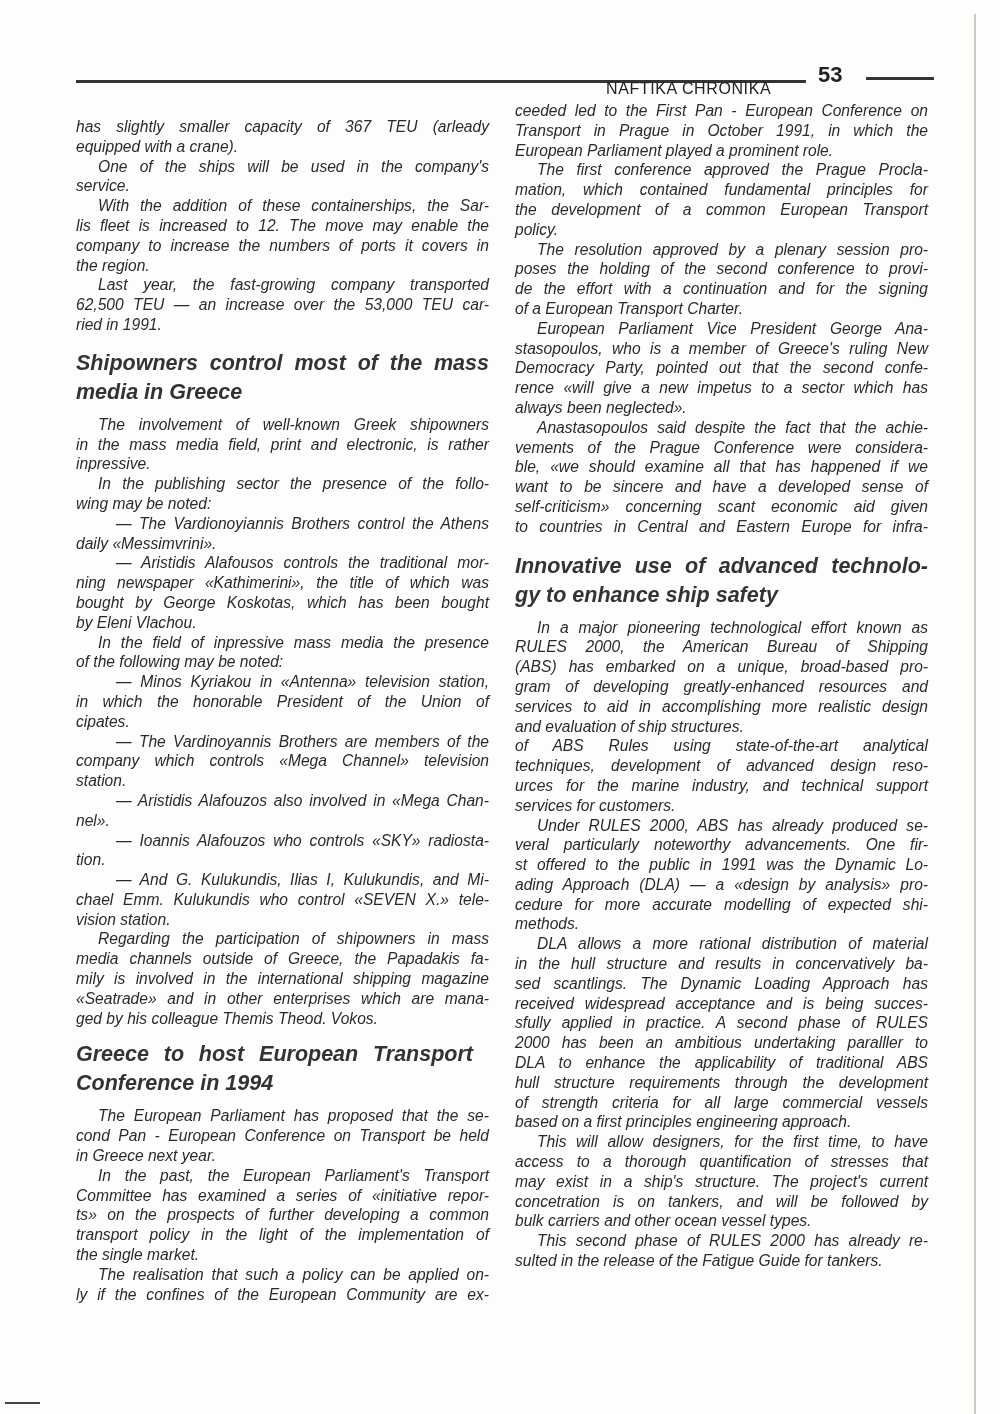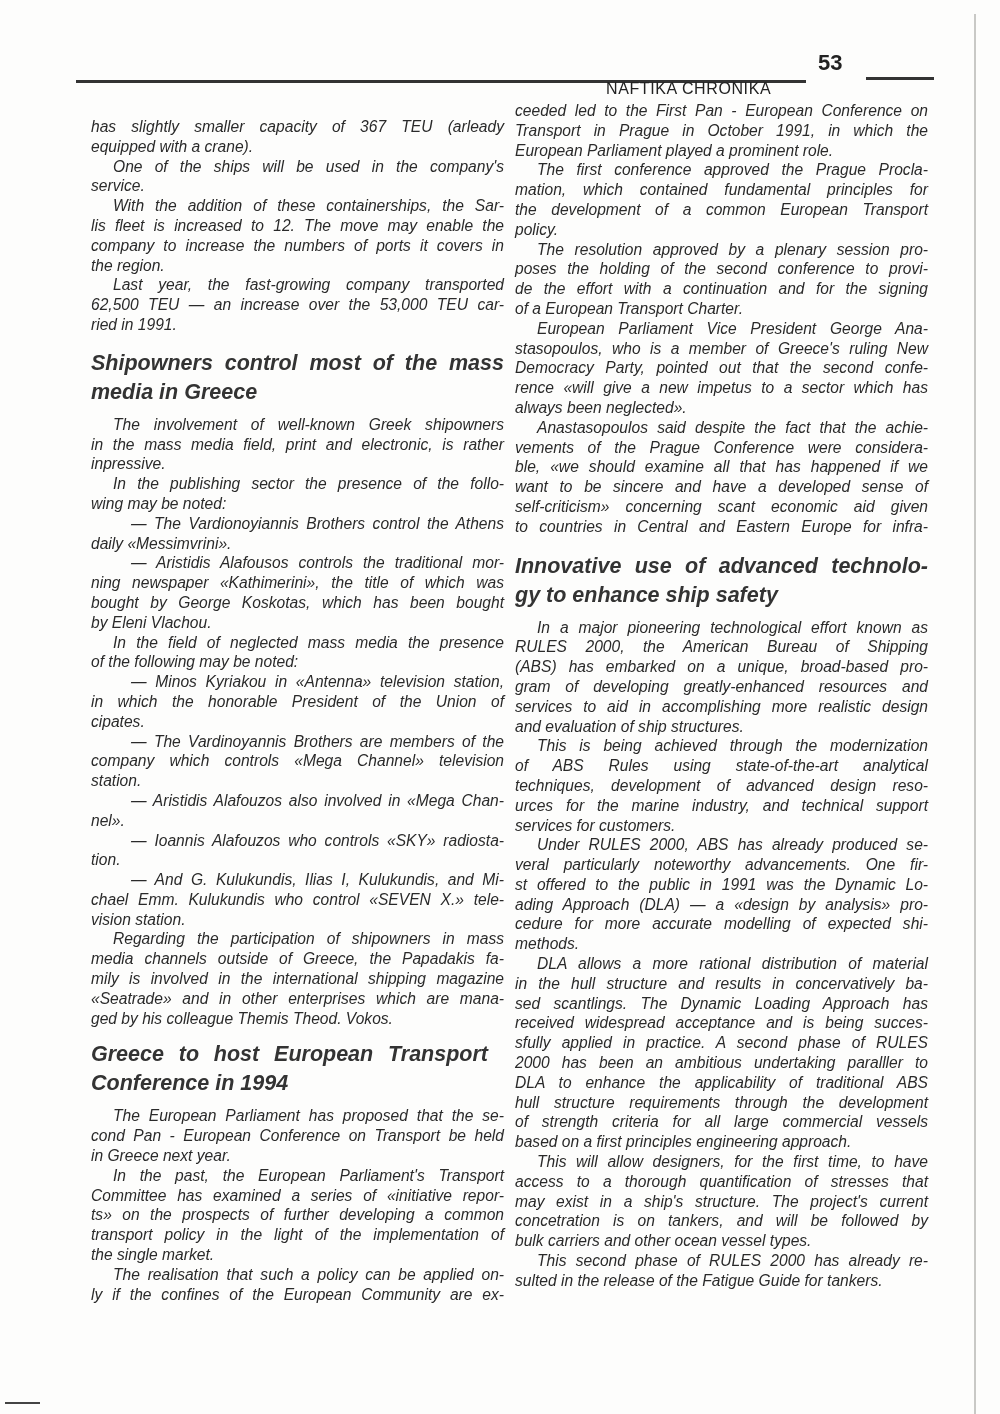--- a/index.html
+++ b/index.html
@@ -1,21 +1,21 @@
 <!DOCTYPE html>
 <html><head>
 <meta charset="utf-8">
 <style>
   html, body { margin:0; padding:0; }
   body { width:1000px; height:1414px; background:#fdfdfc; position:relative; overflow:hidden;
          font-family:"Liberation Sans", sans-serif; color:#2a2a2a; }
   .page-edge { position:absolute; left:974px; top:14px; width:2px; height:1400px; background:#c9c9c6; }
   .rule { position:absolute; height:3px; background:#333; }
   .masthead { position:absolute; left:606px; top:80px; font-size:16px; letter-spacing:0.6px; color:#222; }
-  .pagenum { position:absolute; left:818px; top:50px; font-size:22px; font-weight:bold; color:#222; }
+  .pagenum { position:absolute; left:818px; top:62px; font-size:22px; font-weight:bold; color:#222; }
   .col { position:absolute; width:413px; }
   .ln { display:block; height:19.8px; line-height:19.8px; font-size:15.6px; font-style:italic;
         white-space:nowrap; text-align:justify; text-align-last:justify; overflow:visible; }
   .ln.last { text-align-last:left; }
   .ln.ind { padding-left:22px; box-sizing:border-box; }
   .ln.ind2 { padding-left:40px; box-sizing:border-box; }
   .hd { display:block; font-size:21.5px; font-weight:bold; font-style:italic; line-height:29px; height:29px;
         white-space:nowrap; color:#333; text-align:justify; text-align-last:justify; }
   .hd.last { text-align-last:left; }
   .bottom-mark { position:absolute; left:5px; top:1402px; width:35px; height:2px; background:#444; }
@@ -23,21 +23,21 @@
 </head>
 <body>
 
 <div class="page-edge"></div>
 
 <div class="rule" style="left:76px; top:80px; width:730px;"></div>
 <div class="masthead">NAFTIKA CHRONIKA</div>
 <div class="pagenum">53</div>
 <div class="rule" style="left:866px; top:77px; width:68px;"></div>
 
-<div class="col" style="left:91px; top:117px;">
+<div class="col" style="left:76px; top:117px;">
   <div>
     <span class="ln">has slightly smaller capacity of 367 TEU (arleady</span>
     <span class="ln last">equipped with a crane).</span>
     <span class="ln ind">One of the ships will be used in the company's</span>
     <span class="ln last">service.</span>
     <span class="ln ind">With the addition of these containerships, the Sar-</span>
     <span class="ln">lis fleet is increased to 12. The move may enable the</span>
     <span class="ln">company to increase the numbers of ports it covers in</span>
     <span class="ln last">the region.</span>
     <span class="ln ind">Last year, the fast-growing company transported</span>
@@ -55,21 +55,21 @@
       <span class="ln">in the mass media field, print and electronic, is rather</span>
       <span class="ln last">inpressive.</span>
       <span class="ln ind">In the publishing sector the presence of the follo-</span>
       <span class="ln last">wing may be noted:</span>
       <span class="ln ind2">— The Vardionoyiannis Brothers control the Athens</span>
       <span class="ln last">daily «Messimvrini».</span>
       <span class="ln ind2">— Aristidis Alafousos controls the traditional mor-</span>
       <span class="ln">ning newspaper «Kathimerini», the title of which was</span>
       <span class="ln">bought by George Koskotas, which has been bought</span>
       <span class="ln last">by Eleni Vlachou.</span>
-      <span class="ln ind">In the field of neglected mass media the presence</span>
+      <span class="ln ind">In the field of inpressive mass media the presence</span>
       <span class="ln last">of the following may be noted:</span>
       <span class="ln ind2">— Minos Kyriakou in «Antenna» television station,</span>
       <span class="ln">in which the honorable President of the Union of</span>
       <span class="ln last">cipates.</span>
       <span class="ln ind2">— The Vardinoyannis Brothers are members of the</span>
       <span class="ln">company which controls «Mega Channel» television</span>
       <span class="ln last">station.</span>
       <span class="ln ind2">— Aristidis Alafouzos also involved in «Mega Chan-</span>
       <span class="ln last">nel».</span>
       <span class="ln ind2">— Ioannis Alafouzos who controls «SKY» radiosta-</span>
@@ -136,21 +136,20 @@
       <span class="hd">Innovative use of advanced technolo-</span>
       <span class="hd last">gy to enhance ship safety</span>
     </h2>
     <div>
       <span class="ln ind">In a major pioneering technological effort known as</span>
       <span class="ln">RULES 2000, the American Bureau of Shipping</span>
       <span class="ln">(ABS) has embarked on a unique, broad-based pro-</span>
       <span class="ln">gram of developing greatly-enhanced resources and</span>
       <span class="ln">services to aid in accomplishing more realistic design</span>
       <span class="ln last">and evaluation of ship structures.</span>
-      <span class="ln ind">This is being achieved through the modernization</span>
       <span class="ln">of ABS Rules using state-of-the-art analytical</span>
       <span class="ln">techniques, development of advanced design reso-</span>
       <span class="ln">urces for the marine industry, and technical support</span>
       <span class="ln last">services for customers.</span>
       <span class="ln ind">Under RULES 2000, ABS has already produced se-</span>
       <span class="ln">veral particularly noteworthy advancements. One fir-</span>
       <span class="ln">st offered to the public in 1991 was the Dynamic Lo-</span>
       <span class="ln">ading Approach (DLA) — a «design by analysis» pro-</span>
       <span class="ln">cedure for more accurate modelling of expected shi-</span>
       <span class="ln last">methods.</span>

